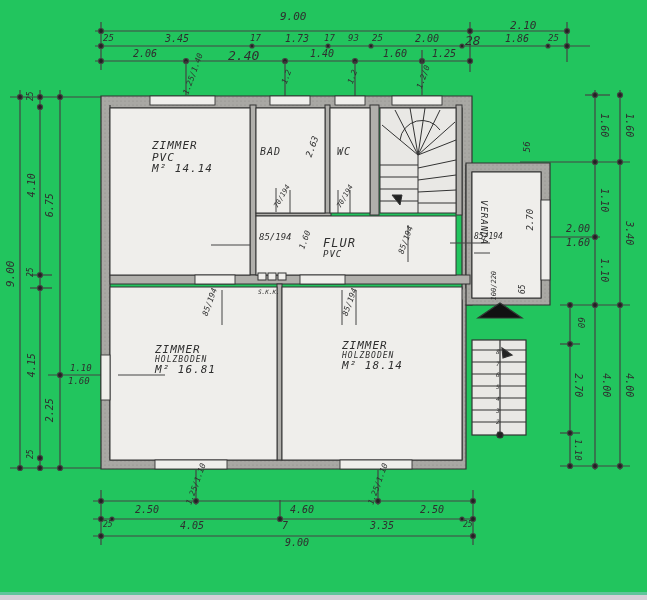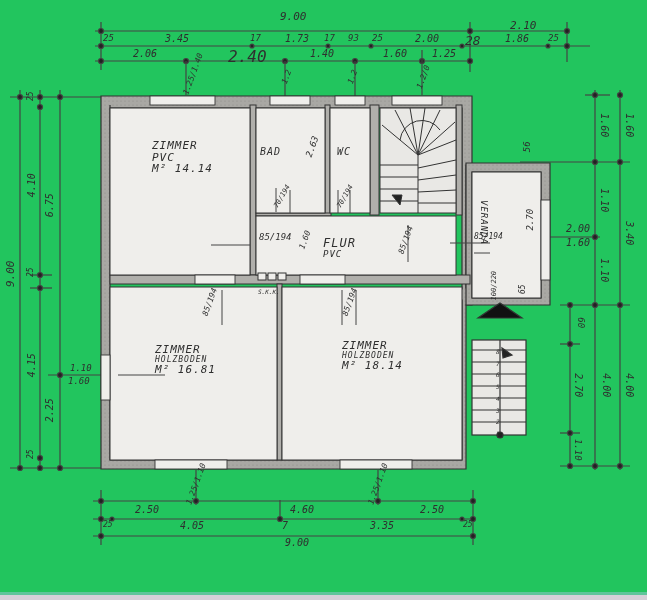--- a/index.html
+++ b/index.html
@@ -241,21 +241,21 @@
 <span class="label" style="left:285px;top:34px;font-size:10px;">1.73</span>
 <span class="label" style="left:324px;top:34px;font-size:9px;">17</span>
 <span class="label" style="left:348px;top:34px;font-size:9px;">93</span>
 <span class="label" style="left:372px;top:34px;font-size:9px;">25</span>
 <span class="label" style="left:415px;top:34px;font-size:10px;">2.00</span>
 <span class="label" style="left:465px;top:34px;font-size:13px;">28</span>
 <span class="label" style="left:505px;top:34px;font-size:10px;">1.86</span>
 <span class="label" style="left:548px;top:34px;font-size:9px;">25</span>
 
 <span class="label" style="left:133px;top:49px;font-size:10px;">2.06</span>
-<span class="label" style="left:228px;top:49px;font-size:16px;">2.40</span>
+<span class="label" style="left:228px;top:49px;font-size:13px;">2.40</span>
 <span class="label" style="left:310px;top:49px;font-size:10px;">1.40</span>
 <span class="label" style="left:383px;top:49px;font-size:10px;">1.60</span>
 <span class="label" style="left:432px;top:49px;font-size:10px;">1.25</span>
 
 <span class="label" style="left:172px;top:70px;font-size:8px;transform:rotate(-70deg);">1.25/1.40</span>
 <span class="label" style="left:280px;top:73px;font-size:8px;transform:rotate(-70deg);">1.2</span>
 <span class="label" style="left:346px;top:73px;font-size:8px;transform:rotate(-70deg);">1.2</span>
 <span class="label" style="left:412px;top:73px;font-size:8px;transform:rotate(-70deg);">1.2/0</span>
 
 <span class="label" style="left:-2px;top:268px;font-size:11px;transform:rotate(-90deg);">9.00</span>

